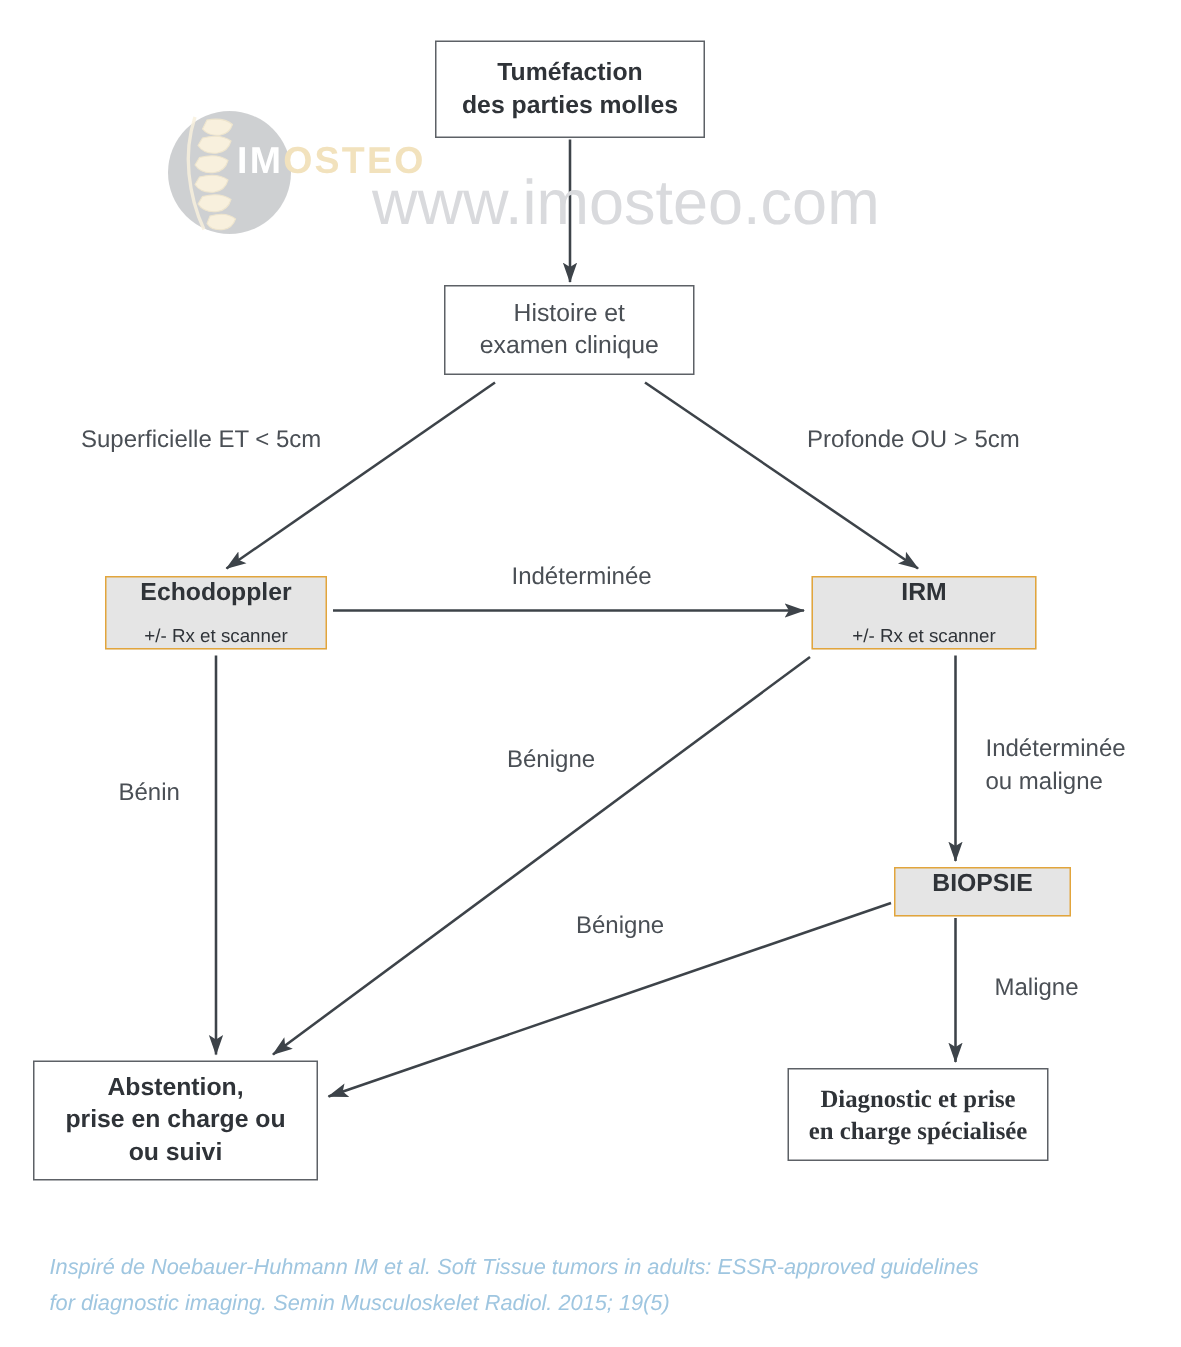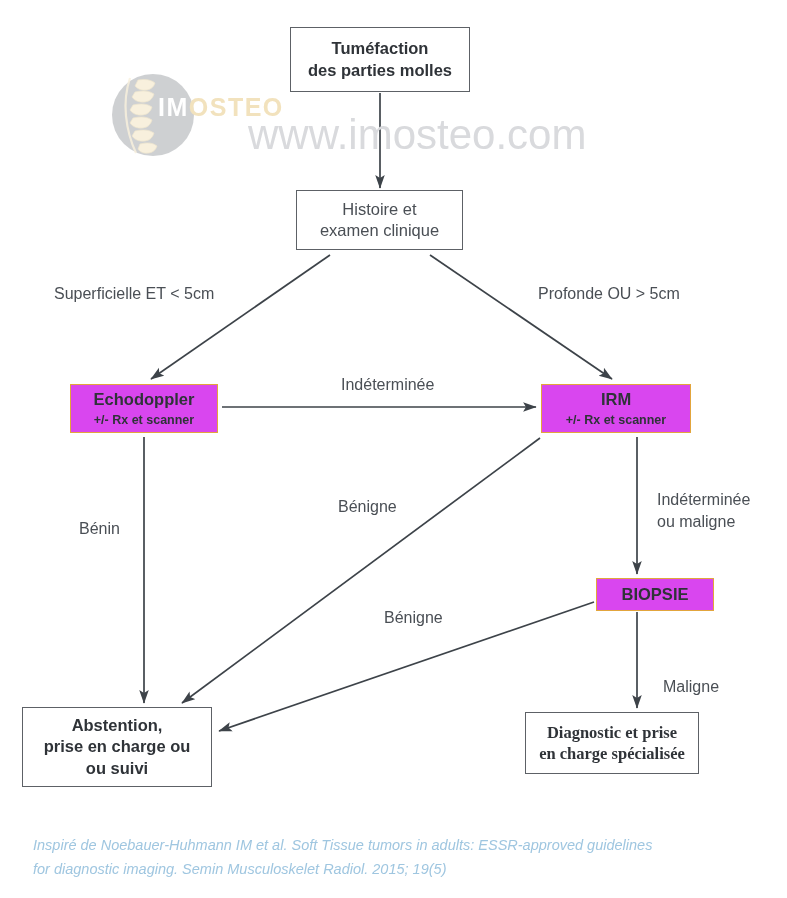--- a/index.html
+++ b/index.html
@@ -67,21 +67,22 @@
     justify-content: center;
     text-align: center;
     line-height: 1.28;
   }
   .node.plain {
     border: 1.6px solid #5d6166;
     background: #ffffff;
   }
   .node.accent {
     border: 1.8px solid #e2a53c;
-    background: #d946ef;
+    background: #e5e5e5;
+    justify-content: space-between;
   }
   .node-title {
     white-space: pre-line;
   }
   .node-sub {
     white-space: pre-line;
   }
 
   .bold-node .node-title {
     font-weight: 700;
@@ -92,21 +93,21 @@
     font-weight: 400;
     font-size: 16.5px;
     color: #4a4f55;
   }
   .accent .node-title {
     font-weight: 700;
     font-size: 16.5px;
     color: #2f3338;
   }
   .accent .node-sub {
-    font-weight: 700;
+    font-weight: 400;
     font-size: 12.5px;
     color: #2f3338;
     margin-top: 1px;
   }
 
   
   #node-tumefaction { left: 290px; top: 27px;  width: 180px; height: 65px; }
   #node-histoire    { left: 296px; top: 190px; width: 167px; height: 60px; }
   #node-echodoppler { left: 70px;  top: 384px; width: 148px; height: 49px; }
   #node-irm         { left: 541px; top: 384px; width: 150px; height: 49px; }
@@ -123,21 +124,21 @@
     white-space: pre-line;
     line-height: 1.35;
   }
   #lbl-superficielle  { left: 54px;  top: 283px; }
   #lbl-profonde       { left: 538px; top: 283px; }
   #lbl-indeterminee   { left: 341px; top: 374px; }
   #lbl-benin          { left: 79px;  top: 518px; }
   #lbl-benigne-irm    { left: 338px; top: 496px; }
   #lbl-indet-maligne  { left: 657px; top: 489px; }
   #lbl-benigne-biop   { left: 384px; top: 607px; }
-  #lbl-maligne        { left: 663px; top: 648px; margin-top: 28px; }
+  #lbl-maligne        { left: 663px; top: 648px; }
 
   
   #citation {
     position: absolute;
     left: 33px;
     top: 834px;
     width: 730px;
     font-size: 14.5px;
     font-style: italic;
     color: #9fc6e0;

